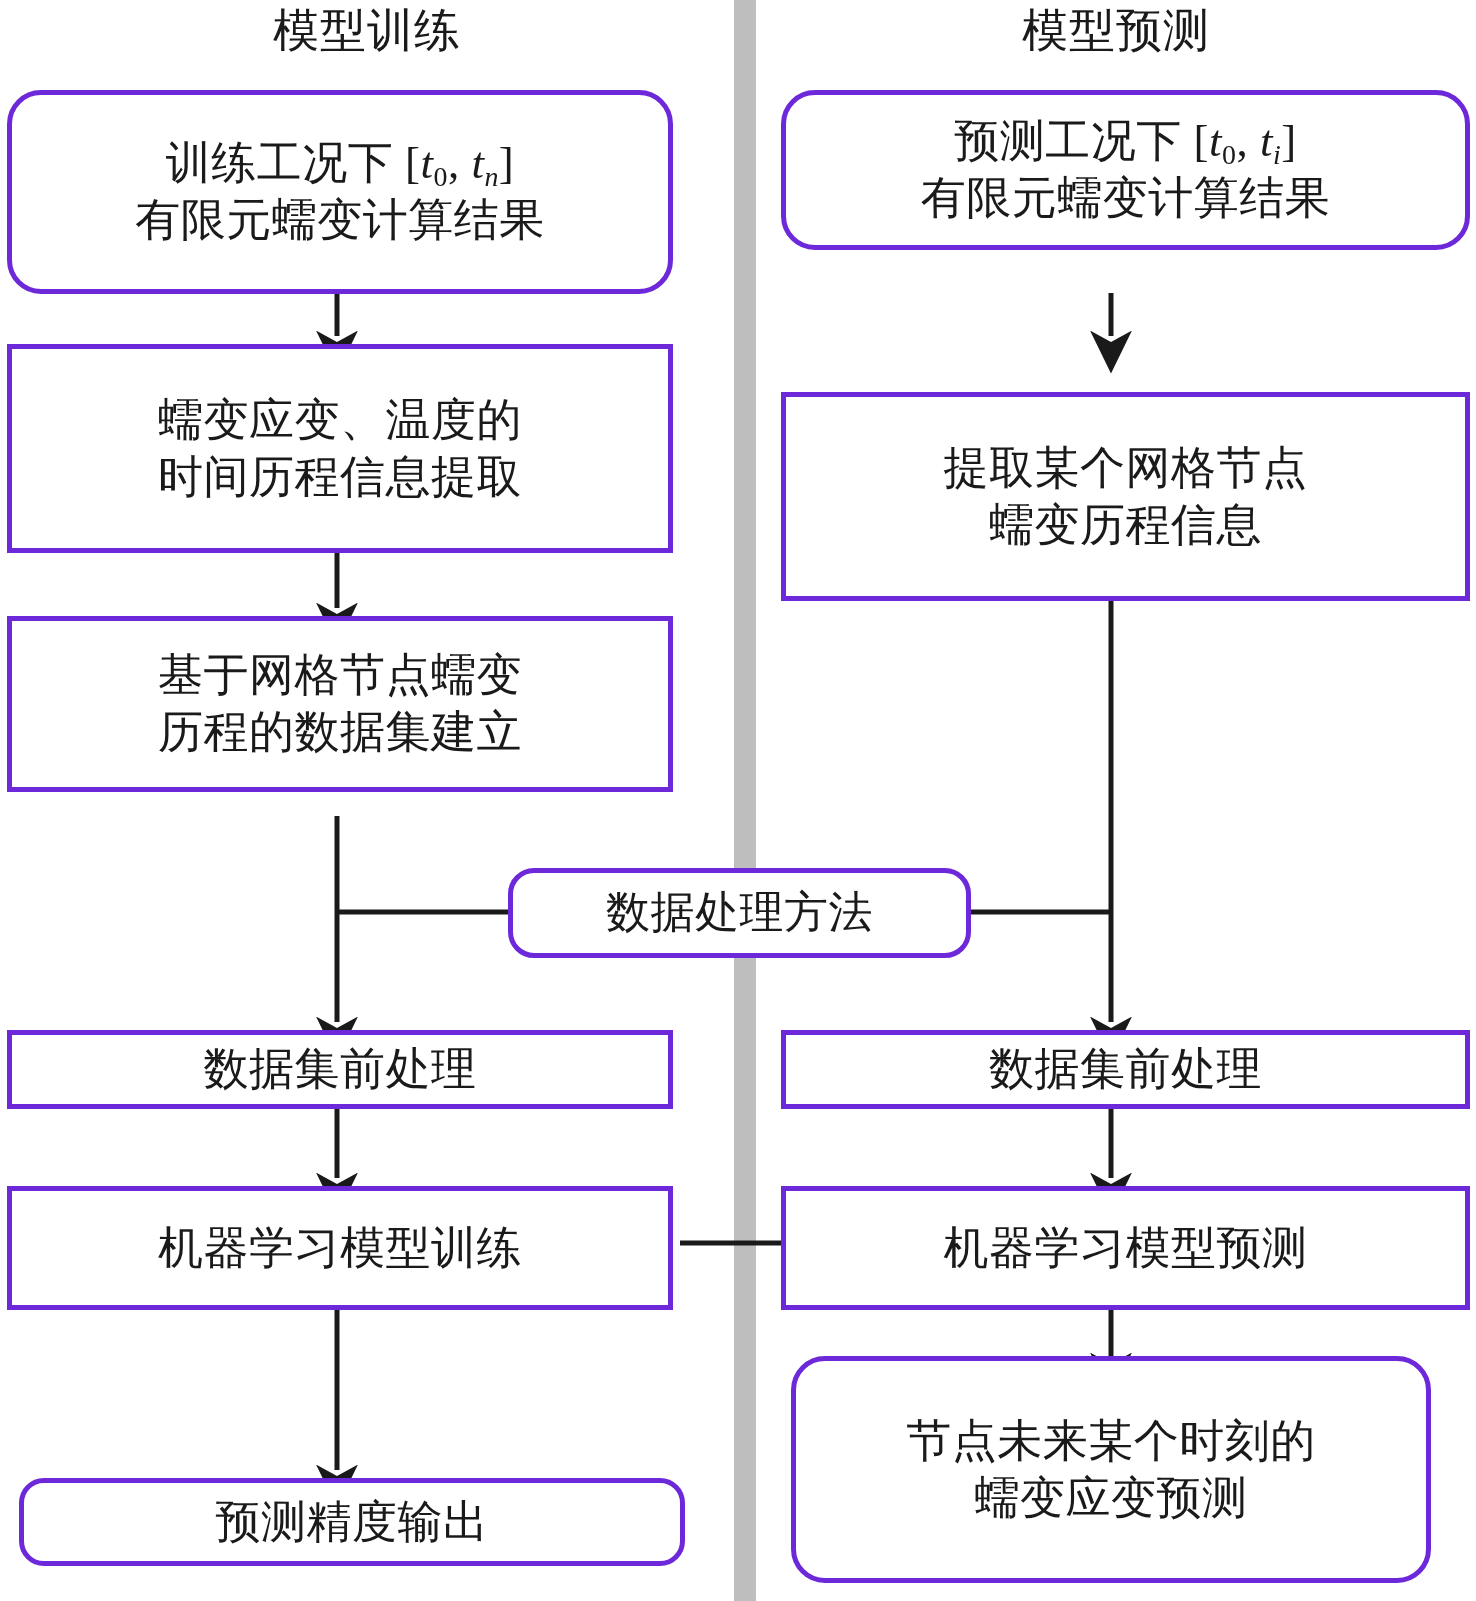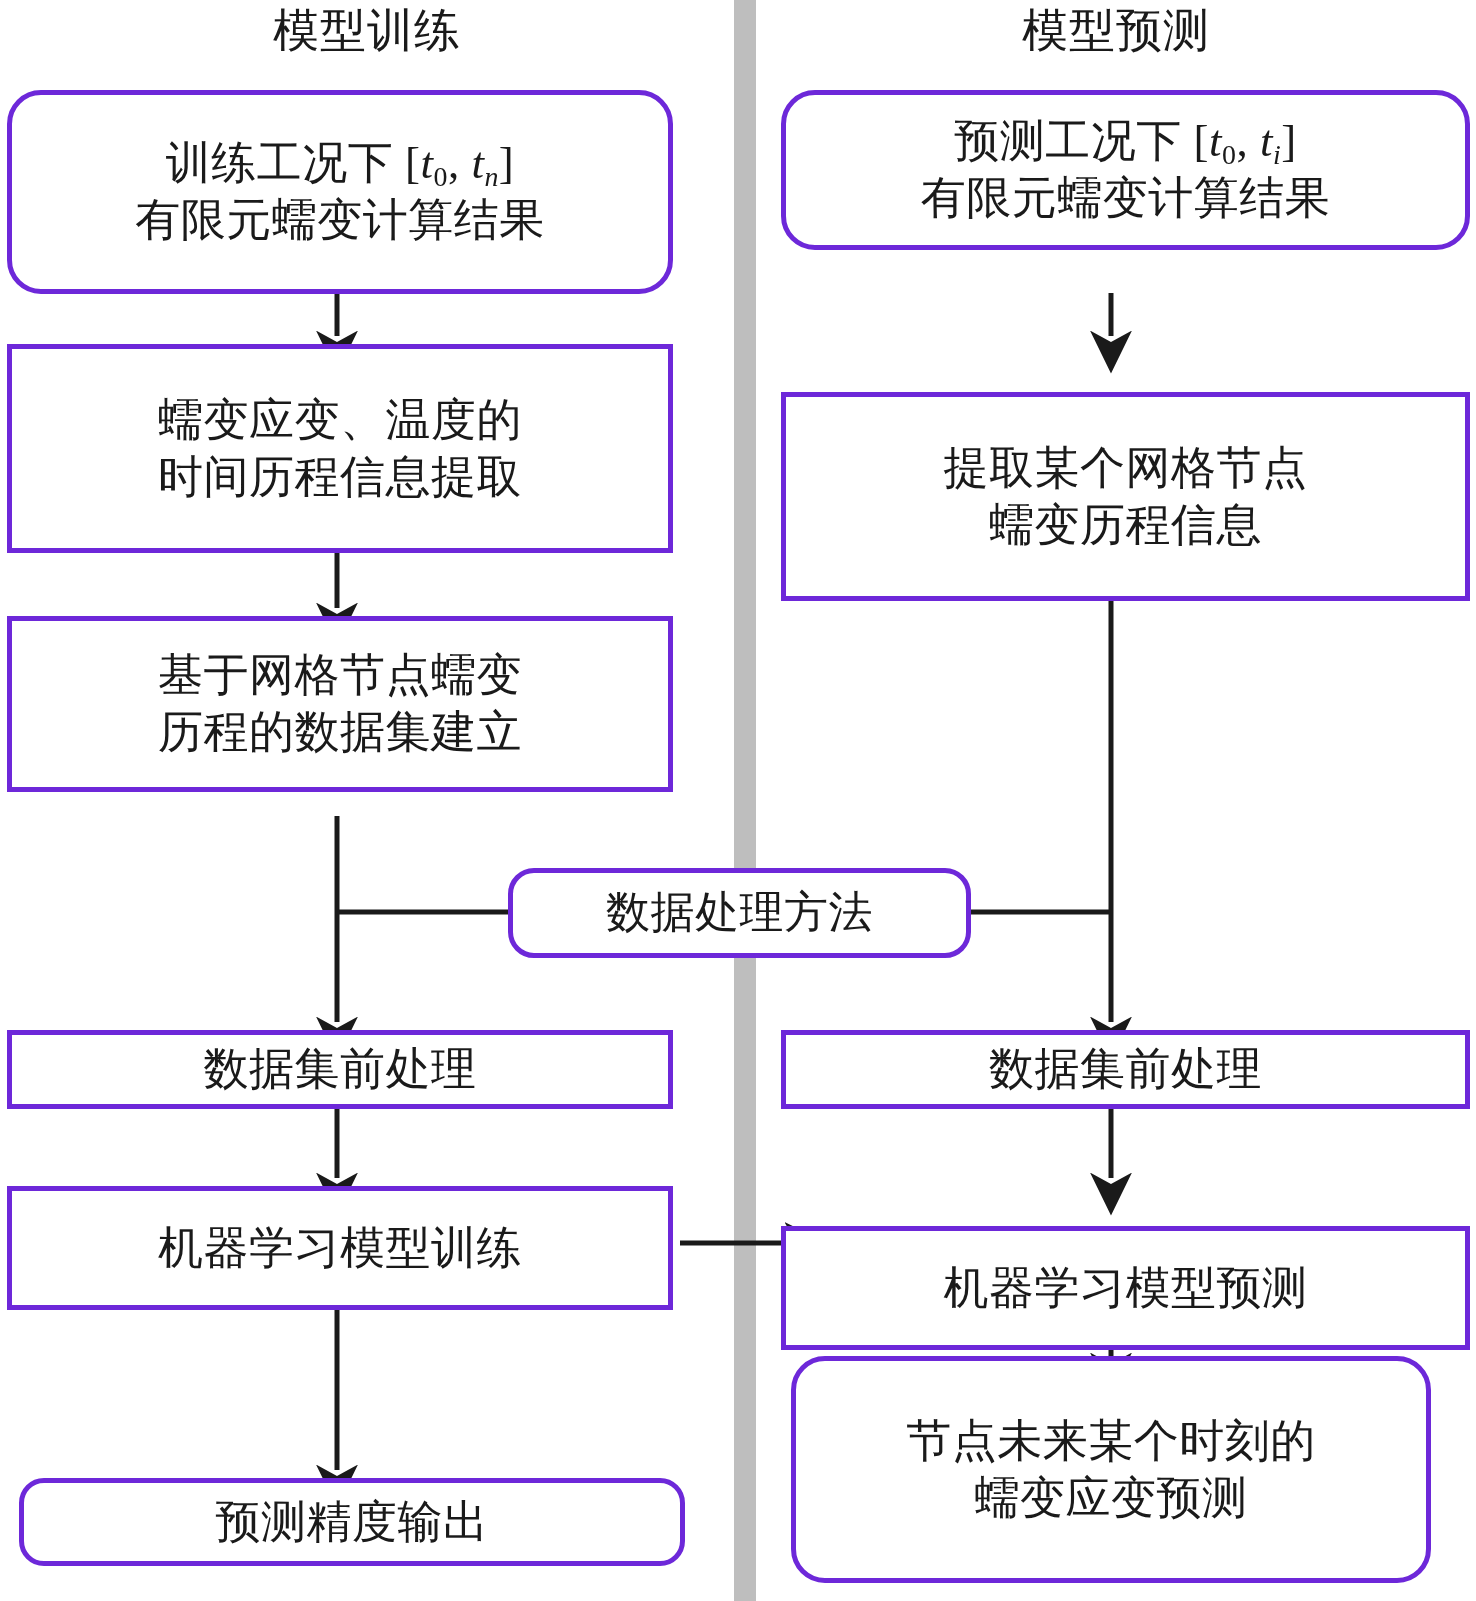--- a/index.html
+++ b/index.html
@@ -147,21 +147,21 @@
 
   <div class="node" style="left:781px; top:344px; width:689px; height:209px;margin-top:48px;">
     <div class="label">提取某个网格节点
 蠕变历程信息</div>
   </div>
 
   <div class="node" style="left:781px; top:1030px; width:689px; height:79px;">
     <div class="label">数据集前处理</div>
   </div>
 
-  <div class="node" style="left:781px; top:1186px; width:689px; height:124px;margin-top:40px;">
+  <div class="node" style="left:781px; top:1186px; width:689px; height:124px;">
     <div class="label">机器学习模型预测</div>
   </div>
 
   <div class="node rounded" style="left:791px; top:1356px; width:640px; height:227px;">
     <div class="label">节点未来某个时刻的
 蠕变应变预测</div>
   </div>
 
   <div class="node rounded mid" style="left:508px; top:868px; width:463px; height:90px; border-radius:26px;">
     <div class="label">数据处理方法</div>

